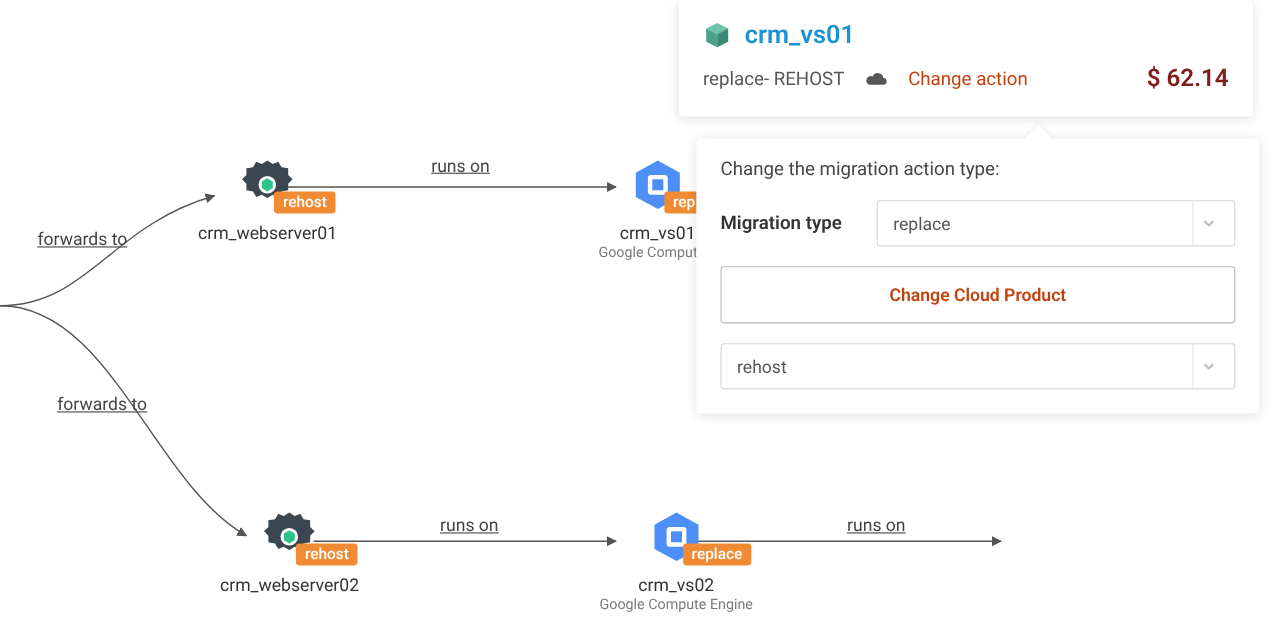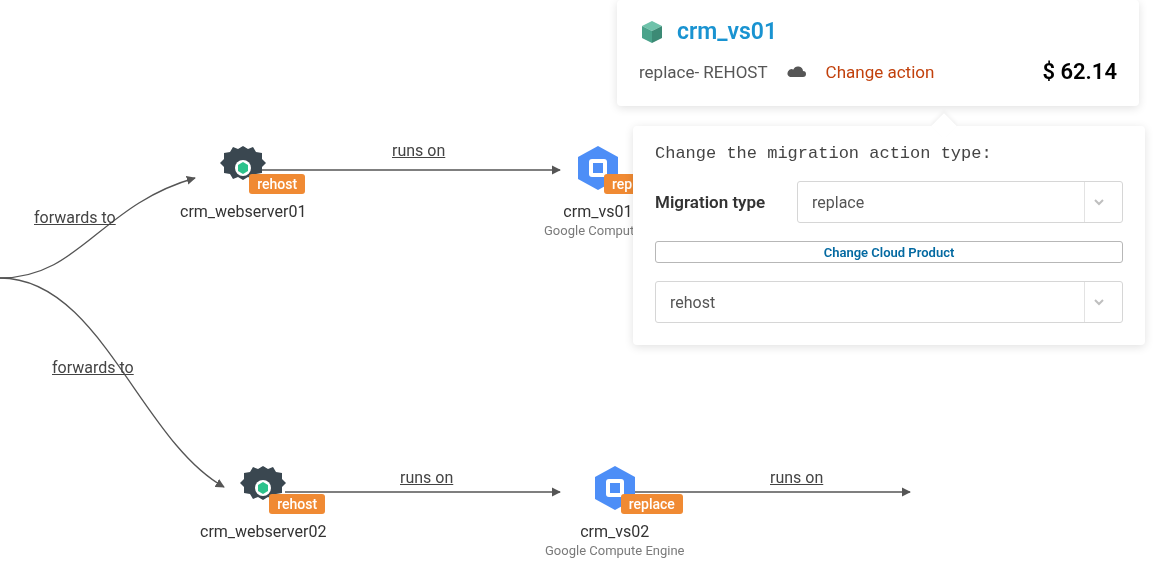--- a/index.html
+++ b/index.html
@@ -43,46 +43,46 @@
     border-radius: 4px;
     box-shadow: 0 2px 10px rgba(0,0,0,0.12);
     padding: 18px 22px 22px 22px;
   }
   .panel-top { width: 522px; }
   .panel-top .title-row { display: flex; align-items: center; gap: 12px; }
   .panel-top .title-row .title { color: #1993d1; font-size: 23px; font-weight: 600; }
   .panel-top .sub-row { display: flex; align-items: center; gap: 18px; margin-top: 14px; font-size: 17px; }
   .panel-top .sub-row .action-text { color: #565656; }
   .panel-top .sub-row .change-action { color: #c2410c; cursor: pointer; }
-  .panel-top .sub-row .price { margin-left: auto; color: #000000; font-size: 22px; font-weight: 600; }
+  .panel-top .sub-row .price { margin-left: auto; color: #7f1d1d; font-size: 22px; font-weight: 600; }
 
   .panel-form { width: 512px; }
-  .panel-form .form-heading { font-size: 17px; color: #444; margin-bottom: 18px; font-family: Liberation Mono, monospace; }
+  .panel-form .form-heading { font-size: 17px; color: #444; margin-bottom: 18px; }
   .form-row { display: flex; align-items: center; margin-bottom: 18px; }
   .form-row .row-label { width: 142px; font-size: 17px; color: #333; font-weight: 600; line-height: 1.2; }
   .form-row .select {
     flex: 1;
     border: 1px solid #d6d6d6;
     border-radius: 3px;
     height: 42px;
     display: flex; align-items: center; justify-content: space-between;
     padding: 0 10px 0 14px;
     font-size: 16px;
     color: #555;
     cursor: pointer;
   }
   .form-row .select .chev-wrap { width: 28px; display: flex; align-items: center; justify-content: center; border-left: 1px solid #e3e3e3; height: 100%; }
   .form-row .btn {
     flex: 1;
     border: 1px solid #b7b7b7;
     border-radius: 3px;
-    height: 22px;
+    height: 52px;
     display: flex; align-items: center; justify-content: center;
-    font-size: 13px;
-    color: #0369a1;
+    font-size: 16px;
+    color: #c2410c;
     font-weight: 600;
     cursor: pointer;
   }
 
   
   .panel-form::before {
     content: "";
     position: absolute;
     top: -9px; left: 302px;
     width: 18px; height: 18px;

